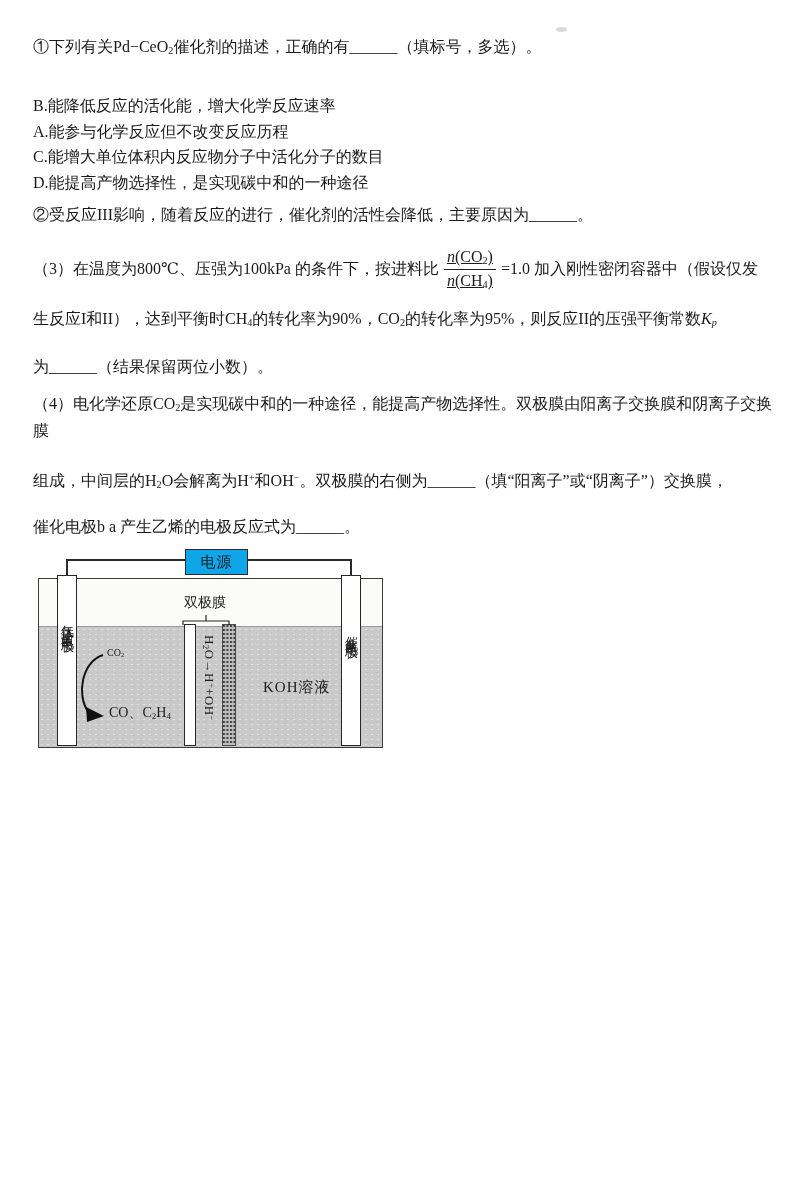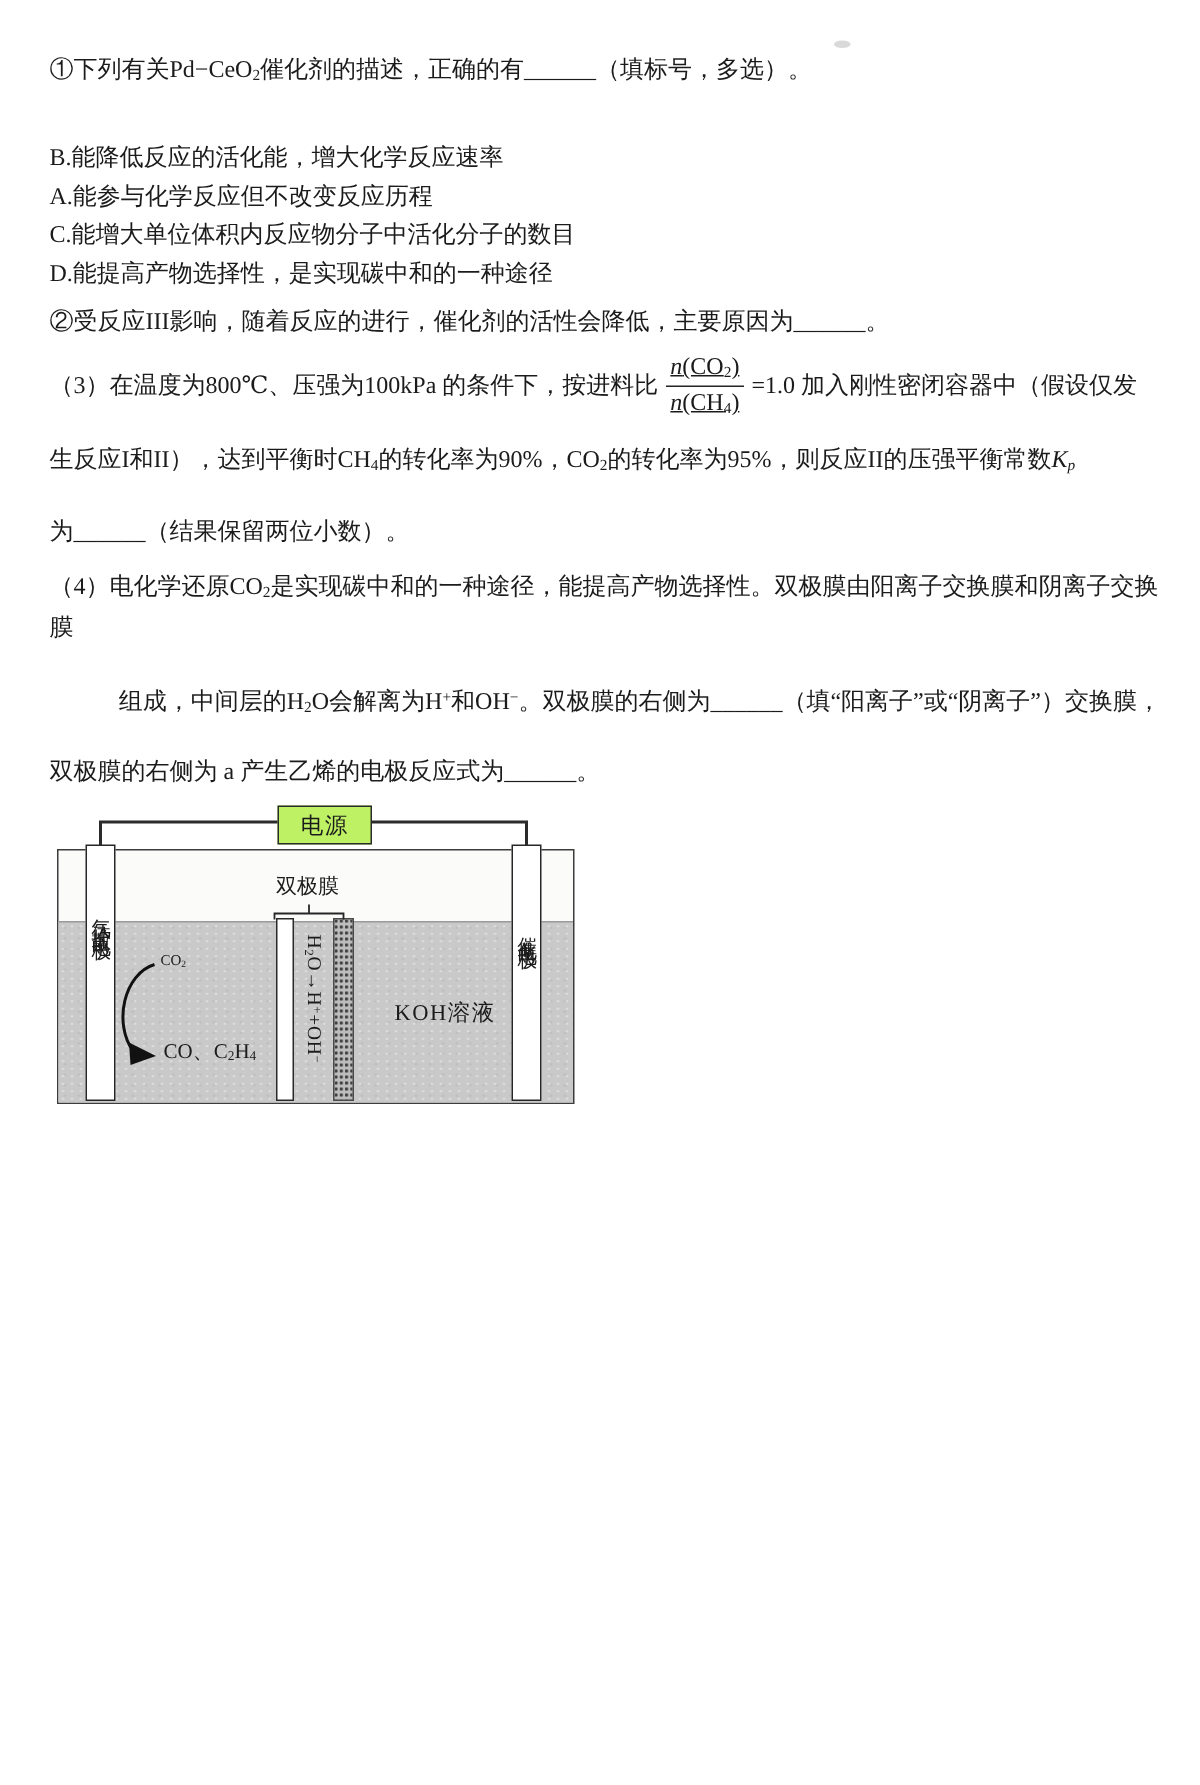--- a/index.html
+++ b/index.html
@@ -16,36 +16,36 @@
   p { margin: 0; line-height: 23px; }
   .sb { font-size: 0.64em; vertical-align: -0.22em; }
   .sp { font-size: 0.64em; vertical-align: 0.45em; }
   .it { font-style: italic; }
   .blank { letter-spacing: 0; }
 
   .m-opts { margin-top: 31px; }
   .opt { line-height: 25.5px; }
   .m-c2 { margin-top: 8px; }
 
-  .fracline { margin-top: 10px; display: flex; align-items: center; flex-wrap: nowrap; white-space: nowrap; }
+  .fracline { margin-top: 22px; display: flex; align-items: center; flex-wrap: nowrap; white-space: nowrap; }
   .frac { display: inline-block; text-align: center; margin: 0 5px; line-height: 1.12; font-size: 16px; text-decoration: underline; }
   .frac .num { display: block; border-bottom: 1.3px solid #222; padding: 0 3px 2px; }
   .frac .den { display: block; padding: 2px 3px 0; }
 
   .m-l8  { margin-top: 16px; }
   .m-l9  { margin-top: 21px; }
   .m-l10 { margin-top: 14px; }
-  .m-l11 { margin-top: 24px; text-align: right; }
+  .m-l11 { margin-top: 24px; }
   .m-l12 { margin-top: 19px; }
 
   
   .diagram { position: relative; width: 390px; height: 215px; margin-top: 6px; }
   .powerbox {
     position: absolute; left: 152px; top: 5px; width: 63px; height: 26px;
-    border: 1.6px solid #2b2b2b; background: #bef264; z-index: 4;
+    border: 1.6px solid #2b2b2b; background: #0ea5e9; z-index: 4;
     display: flex; align-items: center; justify-content: center;
     font-size: 15px; letter-spacing: 1px;
   }
   .cell {
     position: absolute; left: 5px; top: 34px; width: 345px; height: 170px;
     border: 1.6px solid #3c3c3c; background: #fbfbfa; z-index: 1;
   }
   .liquid {
     position: absolute; left: 0; right: 0; bottom: 0; top: 47px;
     background-color: #c9c9c9;
@@ -136,21 +136,21 @@
 
 <p class="m-l10">
   <span>（4）电化学还原CO</span><span class="sb">2</span><span>是实现碳中和的一种途径，能提高产物选择性。双极膜由阳离子交换膜和阴离子交换膜</span>
 </p>
 
 <p class="m-l11">
   <span>组成，中间层的H</span><span class="sb">2</span><span>O会解离为H</span><span class="sp">+</span><span>和OH</span><span class="sp">−</span><span>。双极膜的右侧为</span><span class="blank">______</span><span>（填“阳离子”或“阴离子”）交换膜，</span>
 </p>
 
 <p class="m-l12">
-  <span>双极膜的右侧为 a 产生乙烯的电极反应式为</span><span class="blank">______</span><span>。</span>
+  <span>催化电极b a 产生乙烯的电极反应式为</span><span class="blank">______</span><span>。</span>
 </p>
 
 <div class="diagram">
 
   <div class="powerbox">
     <span>电源</span>
   </div>
 
   <div class="cell">
     <div class="liquid"></div>

